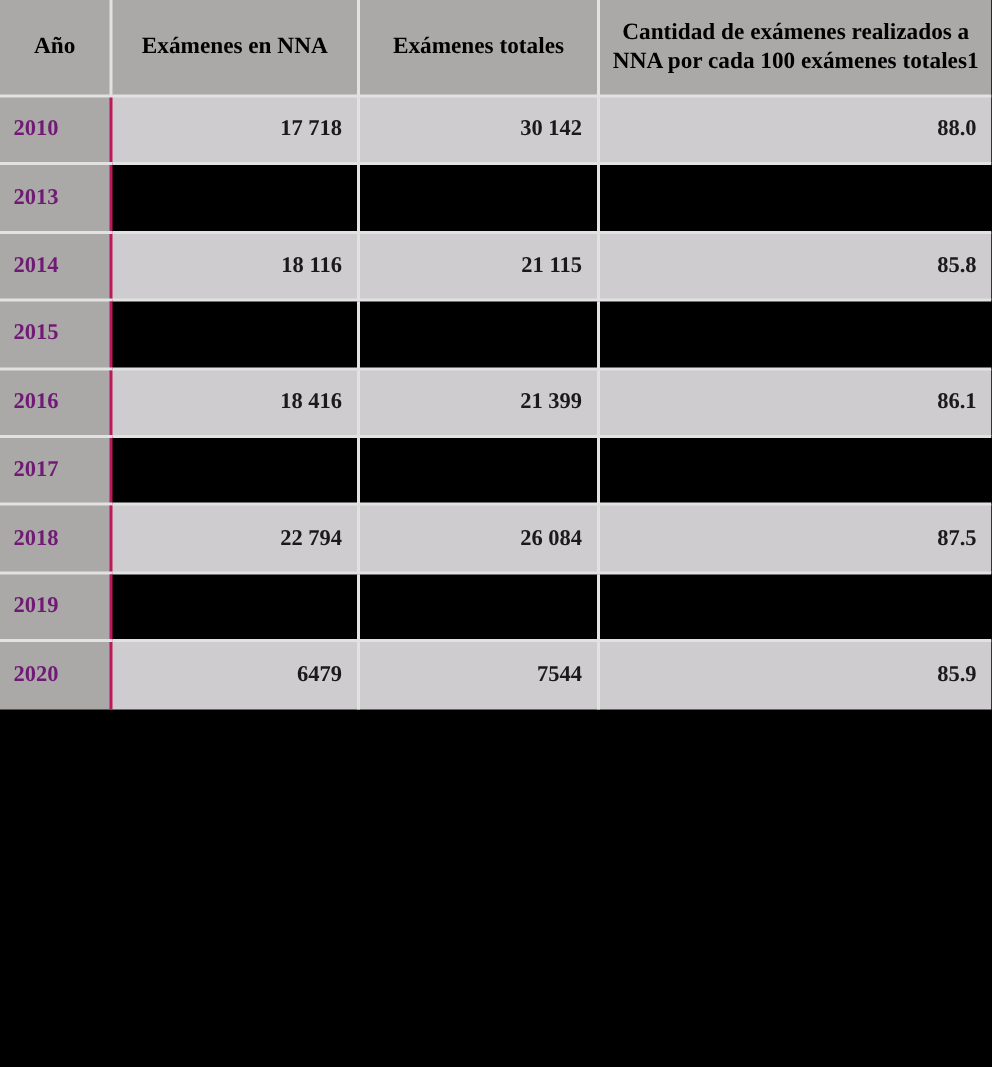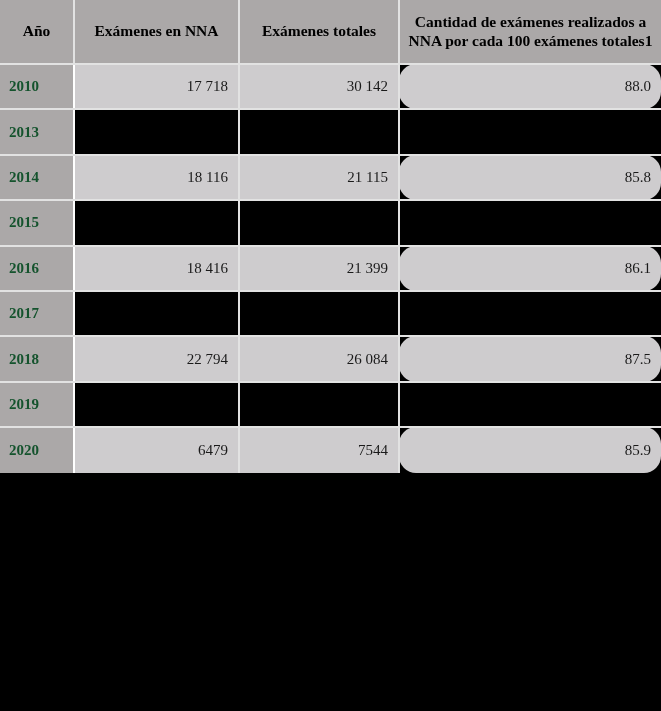--- a/index.html
+++ b/index.html
@@ -44,46 +44,46 @@
     box-sizing: border-box;
     border-right: 2px solid #E2E2E2;
     border-bottom: 2px solid #E2E2E2;
   }
   thead th.last-col { border-right: none; }
 
   tbody tr { height: 45.4px; }
 
   tbody td.year-cell {
     background: #ABA8A8;
-    color: #14532d;
+    color: #701a75;
     font-weight: bold;
     font-size: 15px;
     text-align: left;
     vertical-align: middle;
     padding: 0 9px;
-    border-right: 2px solid #ffffff;
+    border-right: 2px solid #be185d;
     border-bottom: 2px solid #E2E2E2;
     box-sizing: border-box;
     margin-left: 44px;
   }
   tbody td.val-cell {
     background: #CECCCE;
     color: #1a1a1a;
     font-size: 15px;
-    font-weight: normal;
+    font-weight: bold;
     text-align: right;
     vertical-align: middle;
     padding: 0 10px;
     border-right: 2px solid #E2E2E2;
     border-bottom: 2px solid #E2E2E2;
     box-sizing: border-box;
     white-space: nowrap;
     margin-top: 19px;
   }
-  tbody td.val-cell.last-col { border-right: none; border-radius: 17px; }
+  tbody td.val-cell.last-col { border-right: none; }
 
   
   tbody tr.redacted td.val-cell {
     background: #000000;
     color: #000000;
   }
   tbody tr.redacted td.val-cell,
   tbody tr.redacted td.val-cell.last-col {
     border-bottom: 2px solid #E2E2E2;
   }

